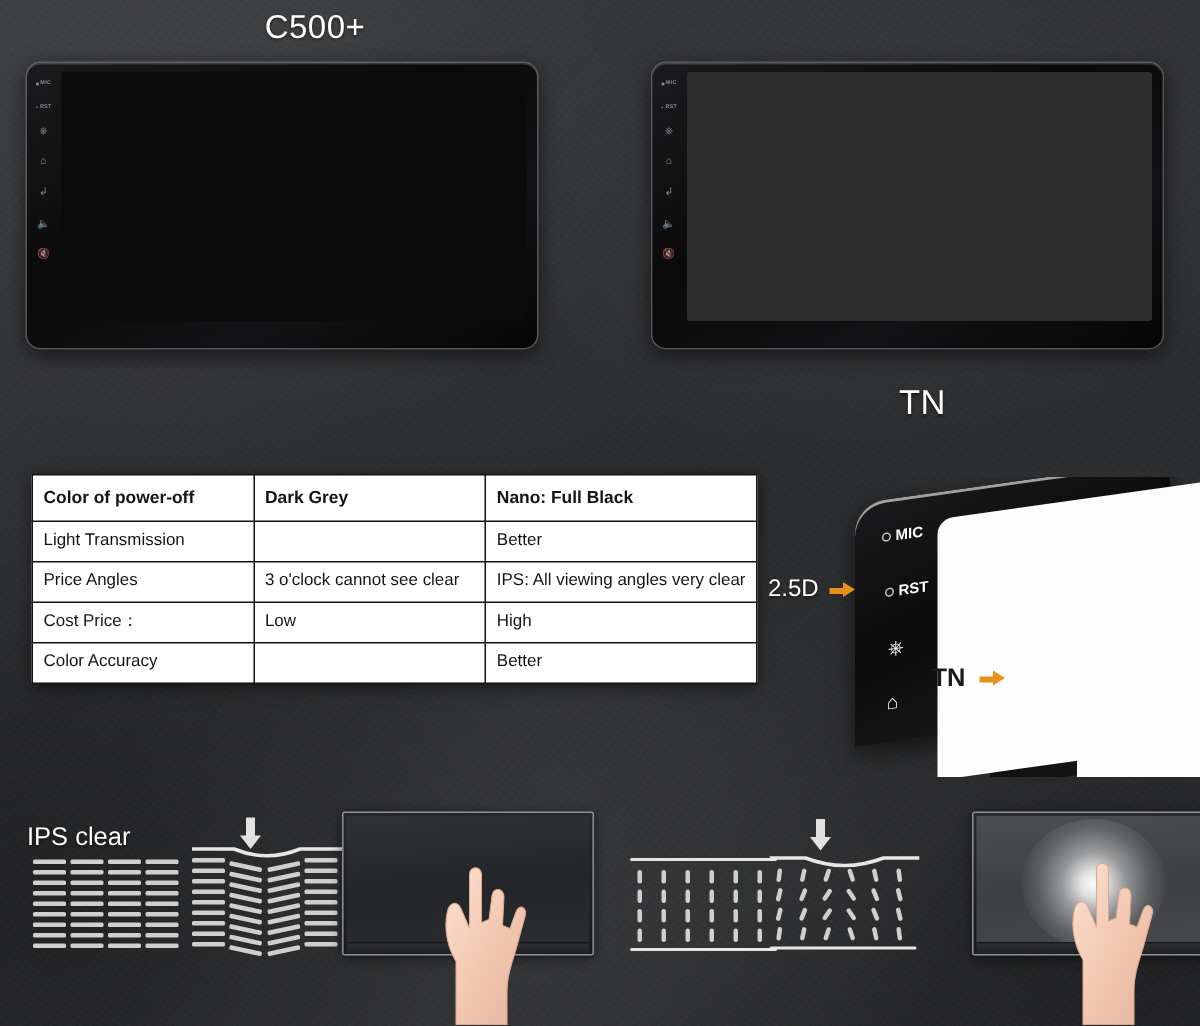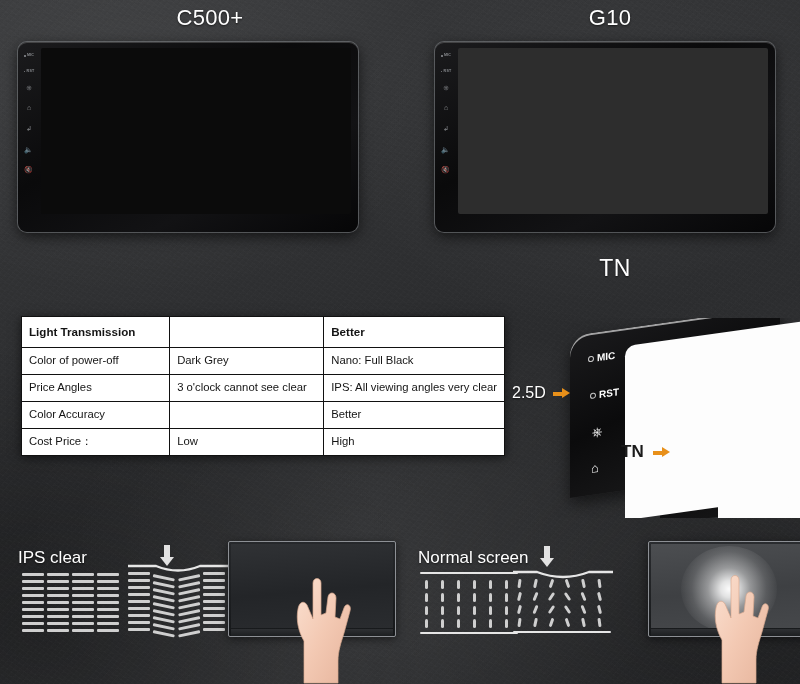--- a/index.html
+++ b/index.html
@@ -142,21 +142,20 @@
   }
   .hand{position:absolute;}
 </style>
 </head>
 <body>
 
 <div id="stage">
   <div id="grain"></div>
 
   <div class="lbl" style="left:120px;top:5px;width:180px;">C500+</div>
-  <div class="lbl" style="left:520px;top:5px;width:180px;">G10</div>
 
   <div class="unit" style="left:18px;top:42px;width:340px;height:190px;">
     <div class="bezel"></div>
     <div class="screen" style="left:23px;top:6px;right:7px;bottom:18px;background:#0b0b0b;"></div>
     <div class="btncol">
       <div class="k kt" style="margin-top:3px;"><span class="dot"></span>MIC</div>
       <div class="k kt" style="margin-top:12px;"><span class="dot"></span>RST</div>
       <div class="k ki" style="margin-top:11px;">⎈</div>
       <div class="k ki" style="margin-top:13px;">⌂</div>
       <div class="k ki" style="margin-top:14px;">↲</div>
@@ -177,43 +176,43 @@
       <div class="k ki" style="margin-top:14px;">🔈</div>
       <div class="k ki" style="margin-top:13px;">🔇</div>
     </div>
   </div>
 
   <div class="lbl" style="left:565px;top:255px;width:100px;font-size:23px;">TN</div>
 
   <table id="cmp-table">
     <tbody>
       <tr>
+        <td>Color of power-off</td>
+        <td>Dark Grey</td>
+        <td>Nano: Full Black</td>
+      </tr>
+      <tr>
         <td>Light Transmission</td>
         <td></td>
         <td>Better</td>
-      </tr>
-      <tr>
-        <td>Color of power-off</td>
-        <td>Dark Grey</td>
-        <td>Nano: Full Black</td>
       </tr>
       <tr>
         <td>Price Angles</td>
         <td>3 o'clock cannot see clear</td>
         <td>IPS: All viewing angles very clear</td>
       </tr>
       <tr>
+        <td>Cost Price：</td>
+        <td>Low</td>
+        <td>High</td>
+      </tr>
+      <tr>
         <td>Color Accuracy</td>
         <td></td>
         <td>Better</td>
-      </tr>
-      <tr>
-        <td>Cost Price：</td>
-        <td>Low</td>
-        <td>High</td>
       </tr>
     </tbody>
   </table>
 
   <div id="panel25d">
 
     <div class="plate" style="left:152px;top:86px;width:190px;height:120px;
                 border-radius:16px 0 0 0;
                 transform:skewY(-7deg);transform-origin:left top;">
       <div class="white" style="left:58px;top:20px;right:-20px;bottom:-20px;border-radius:8px 0 0 0;"></div>
@@ -338,21 +337,20 @@
     <defs>
       <linearGradient id="sk1" x1="0" y1="0" x2="1" y2="1">
         <stop offset="0" stop-color="#fbe0d0"></stop>
           <stop offset=".5" stop-color="#f3c9b3"></stop>
           <stop offset="1" stop-color="#e6b49c"></stop>
       </linearGradient>
     </defs>
     <path fill="url(#sk1)" stroke="#d9a98f" stroke-width=".7" d="M22 108 L22 66 C16 56 14 44 16 34 C17 27 22 25 25 30 L31 44 L31 8 C31 2 39 2 39 8 L39 40 L44 38 L46 22 C47 16 54 17 54 23 L53 42 L58 44 L62 33 C64 27 70 30 68 36 L62 58 C59 68 56 76 56 86 L56 108 Z"></path>
   </svg>
 
-  <div class="bottomlbl" style="left:418px;top:548px;">Normal screen</div>
 
   <div class="downarrow" style="left:540px;top:546px;width:14px;height:21px;">
     <div class="shaft"></div>
       <div class="head"></div>
   </div>
 
   <div class="crystals" id="tn-normal" style="left:420px;top:572px;width:100px;height:65px;">
       <div class="hline" style="left: 0px; top: 0px; width: 98px;"></div>
       <div class="bar" style="left: 5px; top: 8px; width: 3px; height: 9px; border-radius: 2px;"></div>
       <div class="bar" style="left: 21px; top: 8px; width: 3px; height: 9px; border-radius: 2px;"></div>

